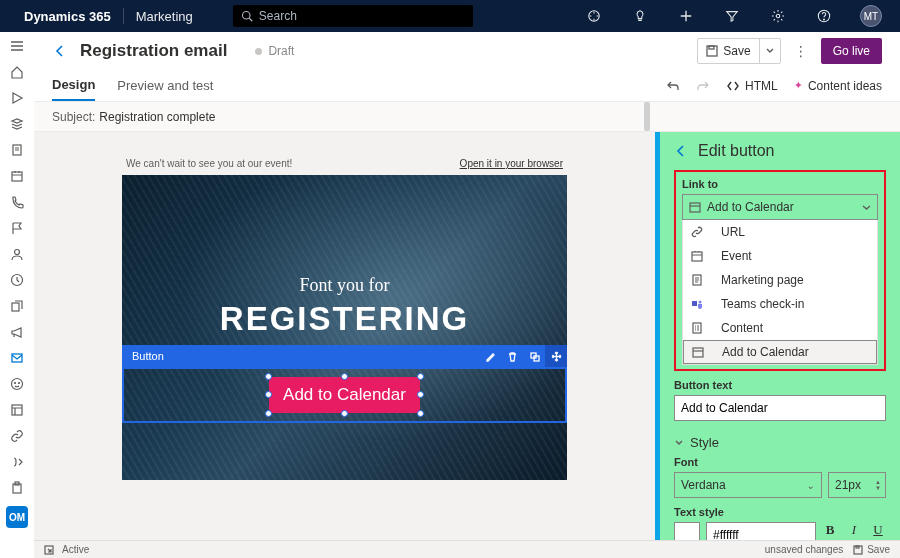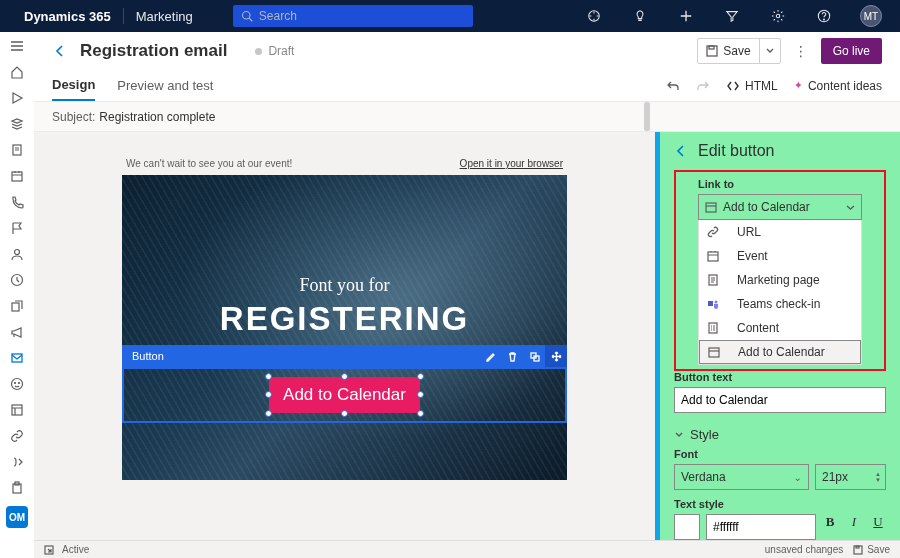--- a/index.html
+++ b/index.html
@@ -3,21 +3,21 @@
 <meta charset="utf-8">
 <style>
   * { box-sizing: border-box; margin: 0; padding: 0; }
   body { font-family: "Segoe UI", Arial, sans-serif; font-size: 13px; color: #323130; background: #fff; width: 900px; height: 558px; overflow: hidden; position: relative; }
   
   
   .topbar { height: 32px; background: #0b1e3c; color: #fff; display: flex; align-items: center; padding: 0 18px; }
   .topbar .brand { font-weight: 600; font-size: 13px; padding-left: 6px; }
   .topbar .brandsep { width: 1px; height: 16px; background: #3a4a66; margin: 0 12px; }
   .topbar .brandmod { font-size: 13px; opacity: .9; }
-  .topbar .search { margin-left: 40px; display: flex; align-items: center; background: #1d4ed8; height: 22px; width: 240px; border-radius: 2px; padding: 0 8px; color: #aeb6c3; font-size: 12px; }
+  .topbar .search { margin-left: 40px; display: flex; align-items: center; background: #000000; height: 22px; width: 240px; border-radius: 2px; padding: 0 8px; color: #aeb6c3; font-size: 12px; }
   .topbar .right { margin-left: auto; display: flex; align-items: center; gap: 26px; }
   .topbar .ticon { width: 20px; height: 20px; display:flex; align-items:center; justify-content:center; opacity:.9; cursor:pointer; }
   .topbar .avatar { width:22px; height:22px; border-radius:50%; background:#4a5470; border:1px solid #7a8aaa; display:flex; align-items:center; justify-content:center; font-size:10px; color:#fff; }
 
   
   .rail { position:absolute; top:32px; left:0; width:34px; bottom:0; background:#fff; border-right:none; display:flex; flex-direction:column; align-items:center; padding-top:6px; gap:10px; }
   .rail .ricon { width:16px; height:16px; color:#605e5c; display:flex; align-items:center; justify-content:center; cursor:pointer; }
   .rail .ricon.active svg { stroke:#0078d4; color:#0078d4; }
   .rail .badge { position:absolute; bottom:30px; left:6px; width:22px; height:22px; background:#0078d4; color:#fff; border-radius:4px; font-size:10px; font-weight:600; display:flex; align-items:center; justify-content:center; }
   
@@ -66,36 +66,36 @@
   .selbody { border:2px solid #2266e3; height:56px; display:flex; align-items:center; justify-content:center; background:rgba(10,30,48,.0); position:relative; }
   .selbody::before { content:""; position:absolute; inset:0; background:linear-gradient(135deg,#0a2030,#1a3a52); z-index:-1; }
   .cta { background:#e81c62; color:#fff; font-family:Verdana,sans-serif; font-size:17px; padding:8px 14px; border-radius:4px; position:relative; }
   .handle { position:absolute; width:7px; height:7px; background:#fff; border:1px solid #2266e3; border-radius:50%; }
   
   
   .panel { width:245px; border-left:5px solid #0ea5e9; background:#86efac; display:flex; flex-direction:column; padding:10px 14px; overflow:hidden; }
   .panel .phead { display:flex; align-items:center; gap:10px; margin-bottom:10px; }
   .panel .phead .pback { color:#0078d4; cursor:pointer; }
   .panel .ptitle { font-size:16px; font-weight:400; }
-  .redbox { border:2px solid #e81123; padding:6px 22px 4px; }
+  .redbox { border:2px solid #e81123; padding:6px 6px 4px; margin-bottom:8px; }
   .flabel { font-size:11px; font-weight:600; margin-bottom:4px; }
   .combo { border:1px solid #8a8886; height:26px; display:flex; align-items:center; padding:0 6px; font-size:12px; cursor:pointer; }
   .combo .cicon { margin-right:6px; color:#605e5c; }
   .combo .cchev { margin-left:auto; color:#605e5c; }
   .drop { border:1px solid #e1dfdd; border-top:none; background:#fff; }
   .drop .opt { display:flex; align-items:center; height:24px; padding:0 8px; font-size:12px; cursor:pointer; gap:16px; }
   .drop .opt:hover, .drop .opt.sel { background:#f3f2f1; }
   .drop .opt .oicon { width:14px; color:#605e5c; }
   .field { margin-bottom:8px; }
   .txtinput { width:100%; border:1px solid #8a8886; height:26px; padding:0 6px; font-size:12px; }
   .section-h { display:flex; align-items:center; gap:6px; font-size:13px; font-weight:400; margin:6px 0; cursor:pointer; }
   .frow { display:flex; gap:6px; }
   .sel { flex:1; border:1px solid #8a8886; height:26px; display:flex; align-items:center; padding:0 6px; font-size:12px; cursor:pointer; }
   .sel .cchev { margin-left:auto; color:#605e5c; font-size:10px; }
-  .spin { width:71px; border:1px solid #8a8886; height:26px; display:flex; align-items:center; padding:0 4px 0 6px; font-size:12px;gap:12px; }
+  .spin { width:58px; border:1px solid #8a8886; height:26px; display:flex; align-items:center; padding:0 4px 0 6px; font-size:12px;gap:12px; }
   .spin .sp { margin-left:auto; display:flex; flex-direction:column; font-size:6px; line-height:6px; color:#605e5c; }
   .swatch { width:26px; height:26px; border:1px solid #8a8886; background:#fff; cursor:pointer; }
   .hex { flex:1; }
   .tsty { display:flex; gap:8px; margin-left:auto; }
   .tst { width:16px; text-align:center; cursor:pointer; font-family:Georgia,serif; }
   
   
   .status { position:absolute; left:34px; right:0; bottom:0; height:18px; background:#f3f2f1; border-top:1px solid #e1dfdd; display:flex; align-items:center; padding:0 10px; font-size:10px; color:#605e5c; }
   .status .sicon { margin-right:8px; }
   .status .right { margin-left:auto; display:flex; gap:10px; align-items:center; }

